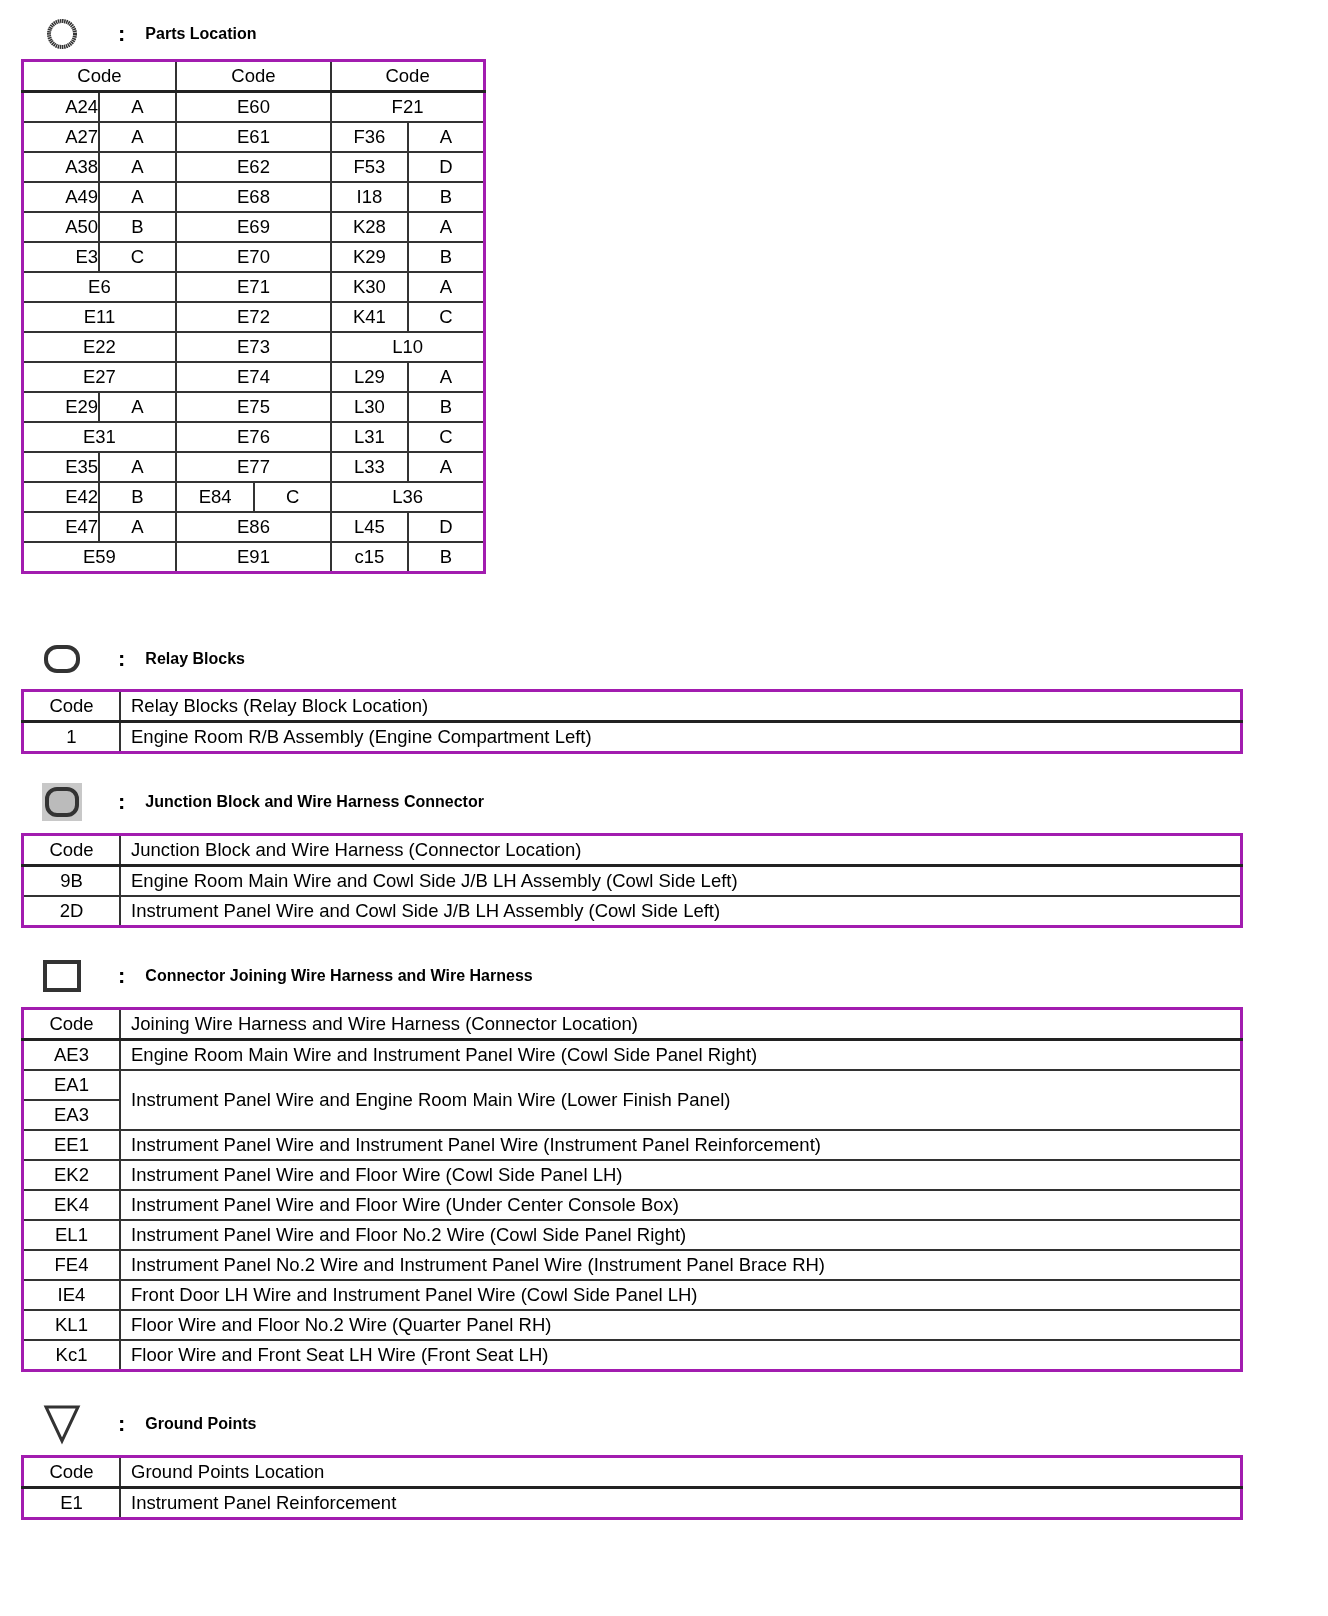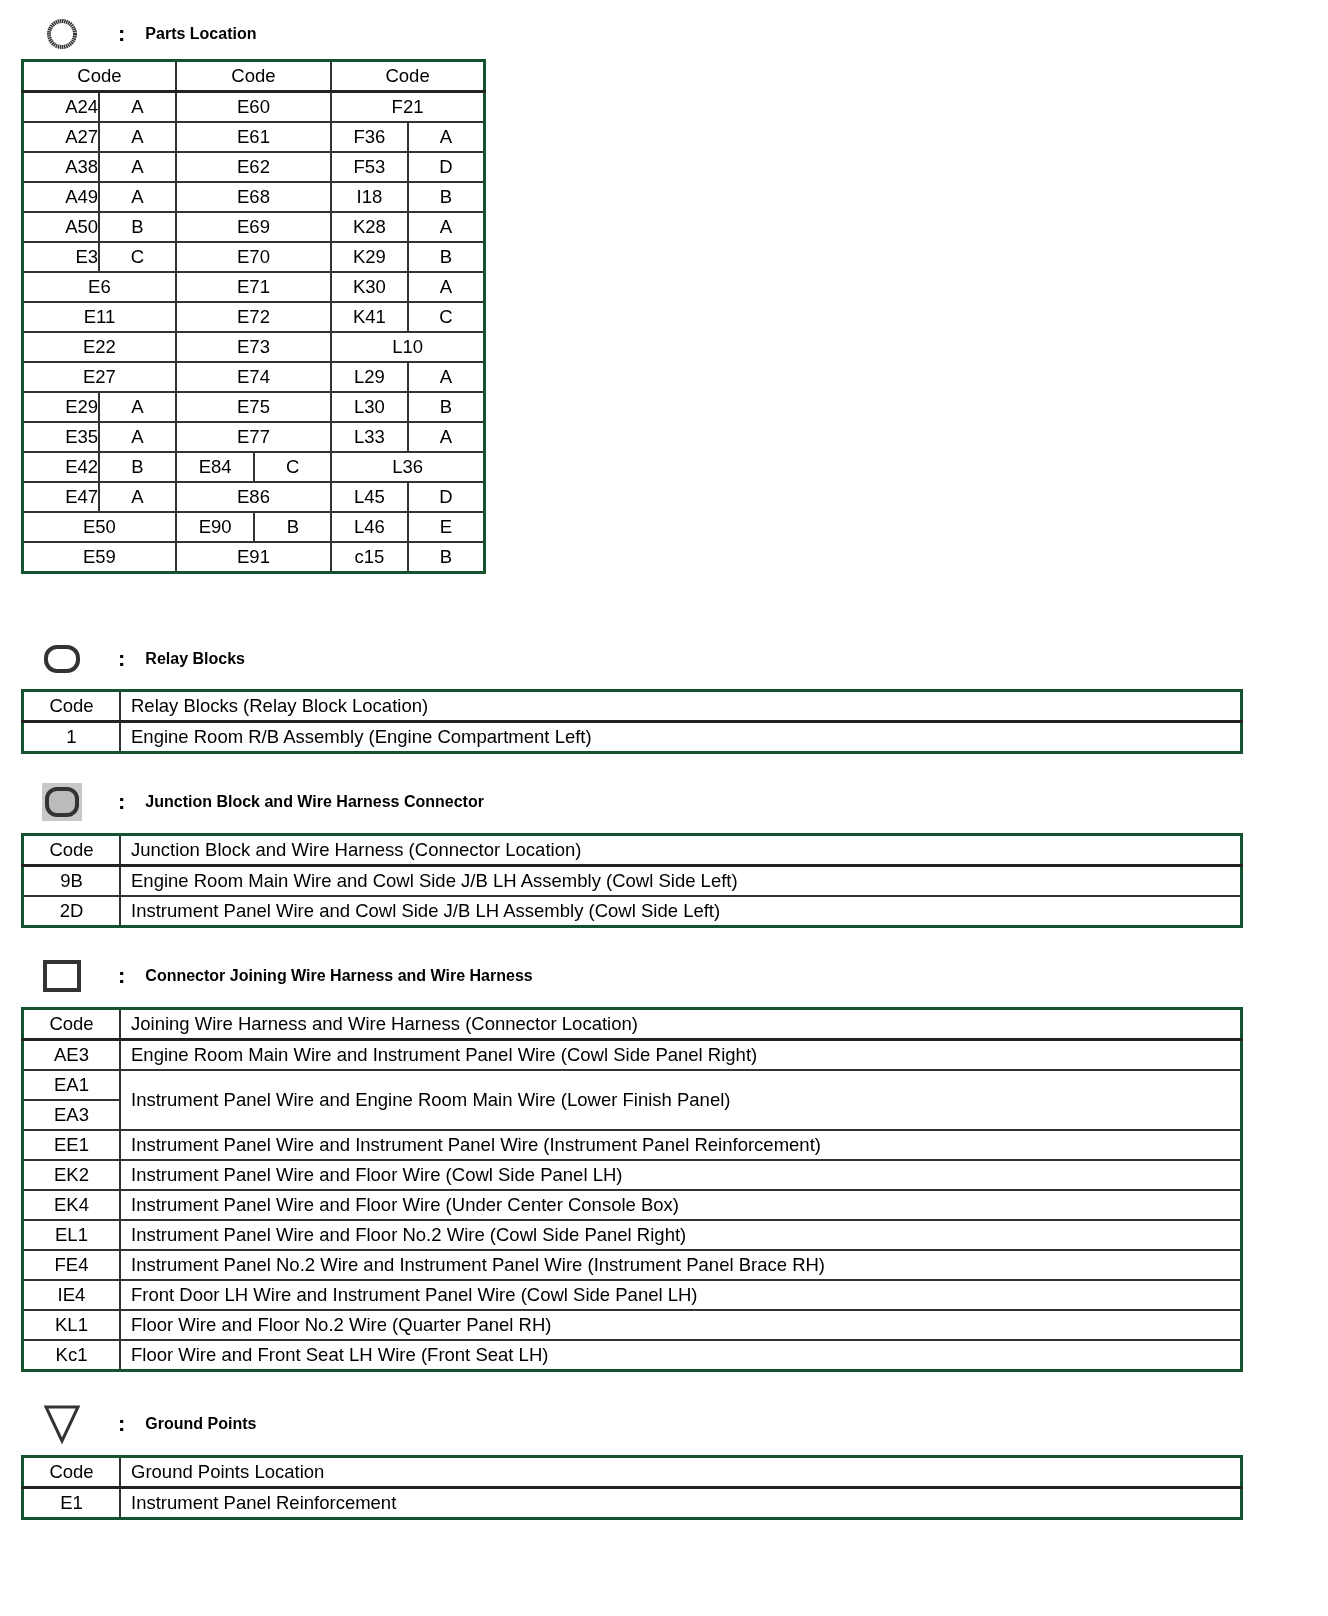--- a/index.html
+++ b/index.html
@@ -10,21 +10,21 @@
   .section-header {
     position: absolute; left: 40px; height: 40px;
     display: flex; align-items: center;
   }
   .section-header .icon { width: 44px; height: 40px; display: flex; align-items: center; justify-content: center; }
   .section-header .colon { font-size: 22px; font-weight: bold; margin-left: 34px; margin-right: 20px; }
   .section-header .title { font-size: 16px; font-weight: bold; }
 
   table.legend {
     position: absolute; left: 21px; border-collapse: collapse;
-    border: 3px solid #14532d; font-size: 18.5px;
+    border: 3px solid #a21caf; font-size: 18.5px;
   }
   table.legend td {
     border: 2px solid #333; height: 28px; padding: 0 10px; line-height: 26px;
     white-space: nowrap;
   }
   table.legend td.code { text-align: center; width: 95px; padding: 0; }
   table.legend tr.head td { border-bottom: 3px solid #222; }
 
   table.parts { width: 465px; table-layout: fixed; }
   table.parts td { text-align: center; padding: 0; }
@@ -130,20 +130,26 @@
         <td class="c6">A</td>
       </tr>
       <tr>
         <td class="c1">E29</td>
         <td class="c2">A</td>
         <td colspan="2">E75</td>
         <td class="c5">L30</td>
         <td class="c6">B</td>
       </tr>
       <tr>
+        <td colspan="2">E31</td>
+        <td colspan="2">E76</td>
+        <td class="c5">L31</td>
+        <td class="c6">C</td>
+      </tr>
+      <tr>
         <td class="c1">E35</td>
         <td class="c2">A</td>
         <td colspan="2">E77</td>
         <td class="c5">L33</td>
         <td class="c6">A</td>
       </tr>
       <tr>
         <td class="c1">E42</td>
         <td class="c2">B</td>
         <td class="c3">E84</td>
@@ -151,27 +157,20 @@
         <td colspan="2">L36</td>
       </tr>
       <tr>
         <td class="c1">E47</td>
         <td class="c2">A</td>
         <td colspan="2">E86</td>
         <td class="c5">L45</td>
         <td class="c6">D</td>
       </tr>
       <tr>
-        <td colspan="2">E50</td>
-        <td class="c3">E90</td>
-        <td class="c4">B</td>
-        <td class="c5">L46</td>
-        <td class="c6">E</td>
-      </tr>
-      <tr>
         <td colspan="2">E59</td>
         <td colspan="2">E91</td>
         <td class="c5">c15</td>
         <td class="c6">B</td>
       </tr>
     </tbody>
 </table>
 
 <div class="section-header" style="top:639px;">
   <span class="icon">

